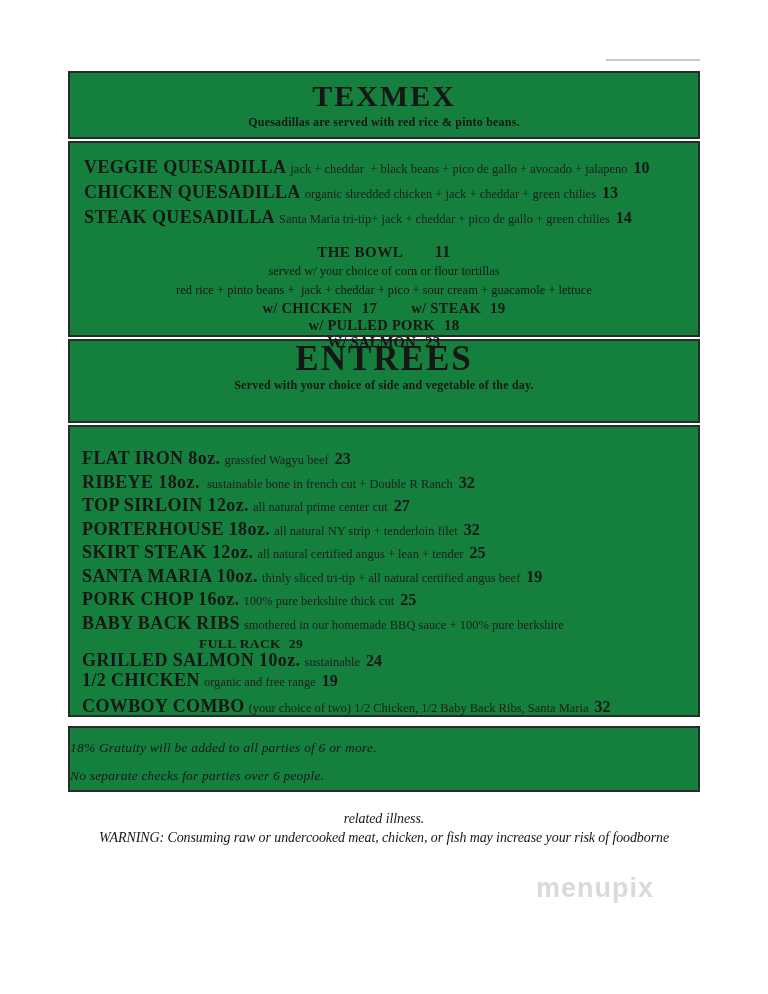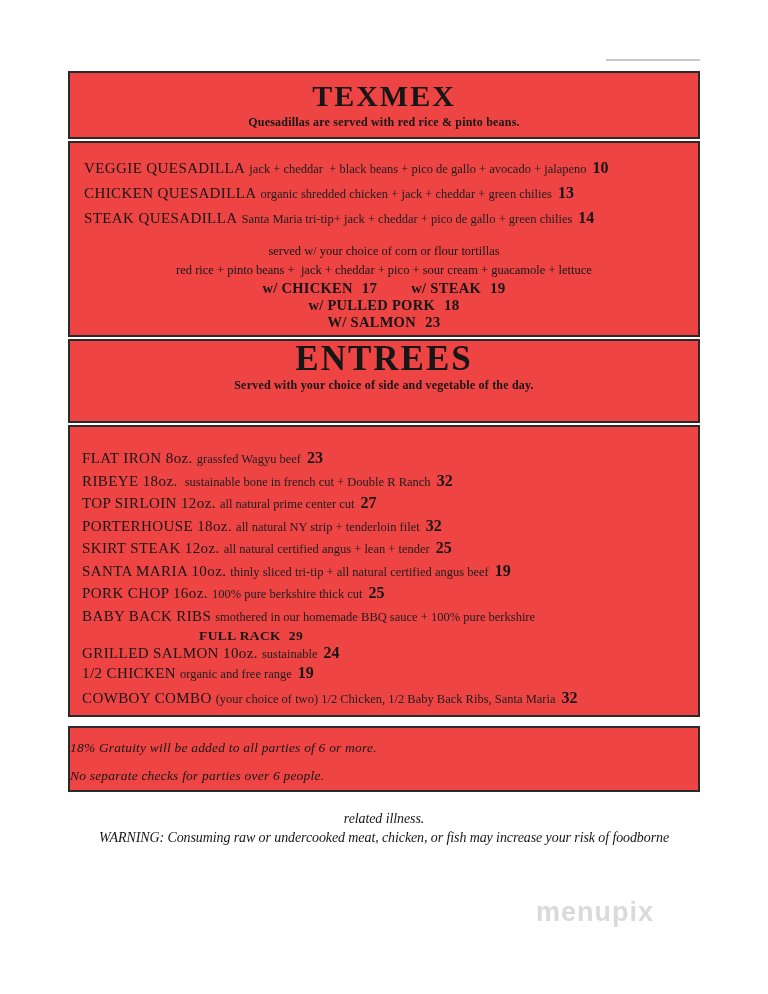--- a/index.html
+++ b/index.html
@@ -20,21 +20,21 @@
   .menu-wrap {
     position: absolute;
     left: 68px;
     top: 71px;
     width: 632px;
   }
   .mbox {
     box-sizing: border-box;
     width: 100%;
     border: 2px solid #2a2a2a;
-    background: #ef4444;
+    background: #15803d;
   }
   .gap2 { margin-bottom: 2px; }
 
   
   .hdr-box { text-align: center; }
   .hdr-texmex { height: 68px; padding-top: 7px; }
   .hdr-entrees { height: 84px; }
   .hdr-title {
     font-weight: bold;
     letter-spacing: 2px;
@@ -47,22 +47,22 @@
     font-size: 12px;
     margin-top: 3px;
     line-height: 15px;
     letter-spacing: 0.2px;
   }
 
   
   .texmex-box { height: 196px; padding: 13px 14px 0 14px; }
   .item-row { line-height: 23px; white-space: nowrap; }
   .item-name {
-    font-weight: normal;
-    font-size: 15px;
+    font-weight: bold;
+    font-size: 18px;
     letter-spacing: 0.4px;
   }
   .item-desc { font-size: 12.5px; color: #1d1d1d; }
   .item-price { font-weight: bold; font-size: 16px; padding-left: 2px; }
 
   
   .bowl { text-align: center; margin-top: 11px; }
   .bowl-title { font-weight: bold; font-size: 15px; letter-spacing: 0.5px; line-height: 19px; }
   .bowl-title .item-price { padding-left: 28px; }
   .bowl-sub { font-size: 12.5px; line-height: 19px; }
@@ -106,21 +106,21 @@
     font-style: italic;
     font-size: 14px;
     line-height: 19px;
     letter-spacing: -0.1px;
   }
 
   
   .watermark {
     position: absolute;
     left: 536px;
-    top: 897px;
+    top: 873px;
     font-family: "Liberation Sans", sans-serif;
     font-size: 27px;
     font-weight: bold;
     letter-spacing: 1px;
     color: #dadada;
   }
 
   
   .scan-artifact {
     position: absolute;
@@ -154,20 +154,24 @@
       <span class="item-desc pre">organic shredded chicken + jack + cheddar + green chilies</span>
       <span class="item-price">13</span>
     </div>
     <div class="item-row">
       <span class="item-name">STEAK QUESADILLA</span>
       <span class="item-desc pre">Santa Maria tri-tip+ jack + cheddar + pico de gallo + green chilies</span>
       <span class="item-price">14</span>
     </div>
 
     <div class="bowl">
+      <div class="bowl-title">
+        <span>THE BOWL</span>
+        <span class="item-price">11</span>
+      </div>
       <div class="bowl-sub pre">served w/ your choice of corn or flour tortillas</div>
       <div class="bowl-sub pre">red rice + pinto beans +  jack + cheddar + pico + sour cream + guacamole + lettuce</div>
       <div class="bowl-opts">
         <span>w/ CHICKEN</span>
         <span class="item-price">17</span>
         <span class="opt-gap"></span>
         <span>w/ STEAK</span>
         <span class="item-price">19</span>
       </div>
       <div class="bowl-opts">

